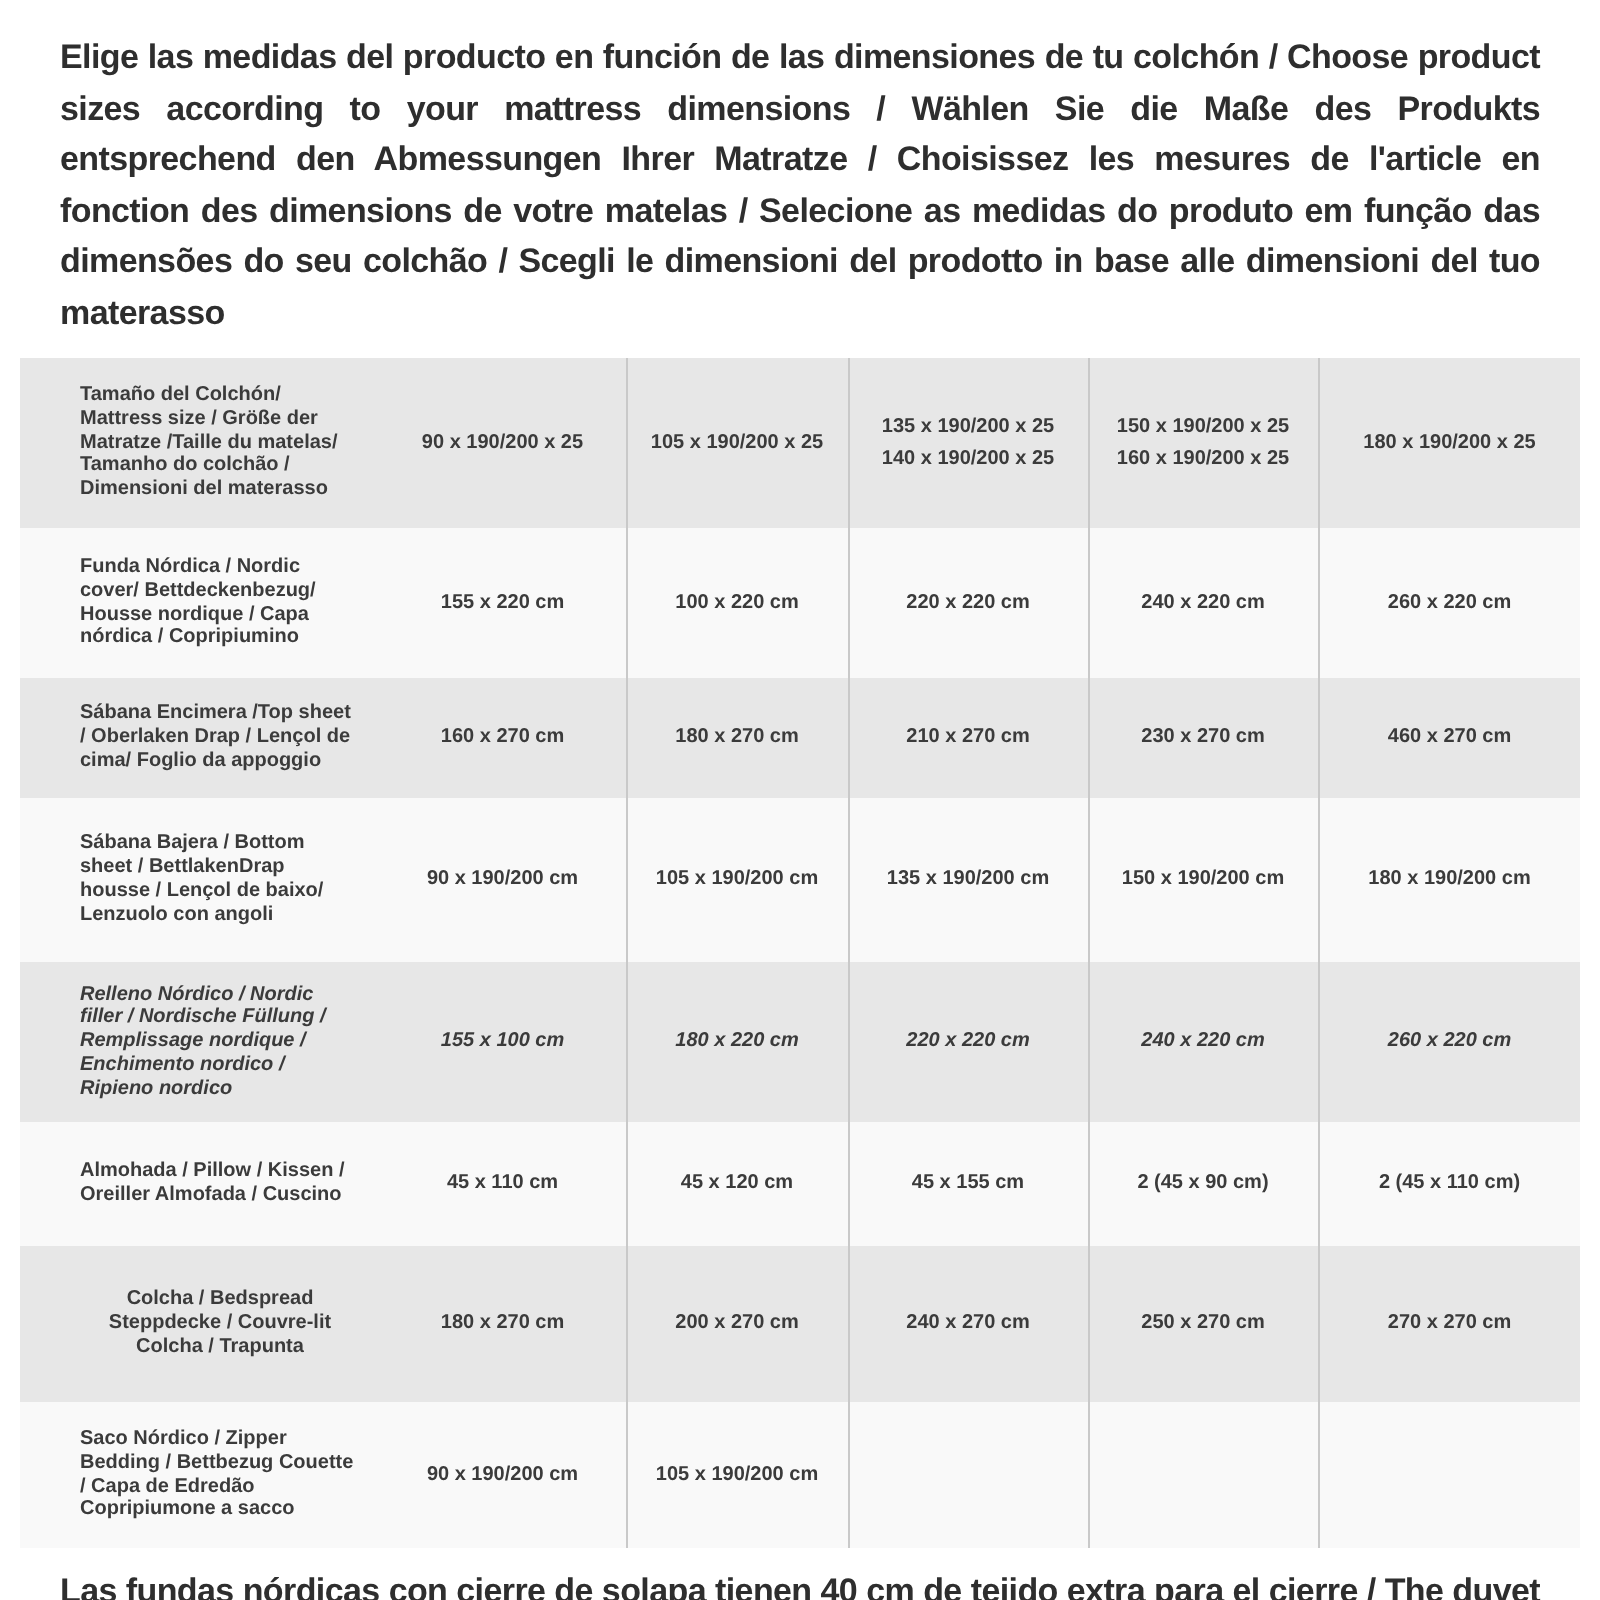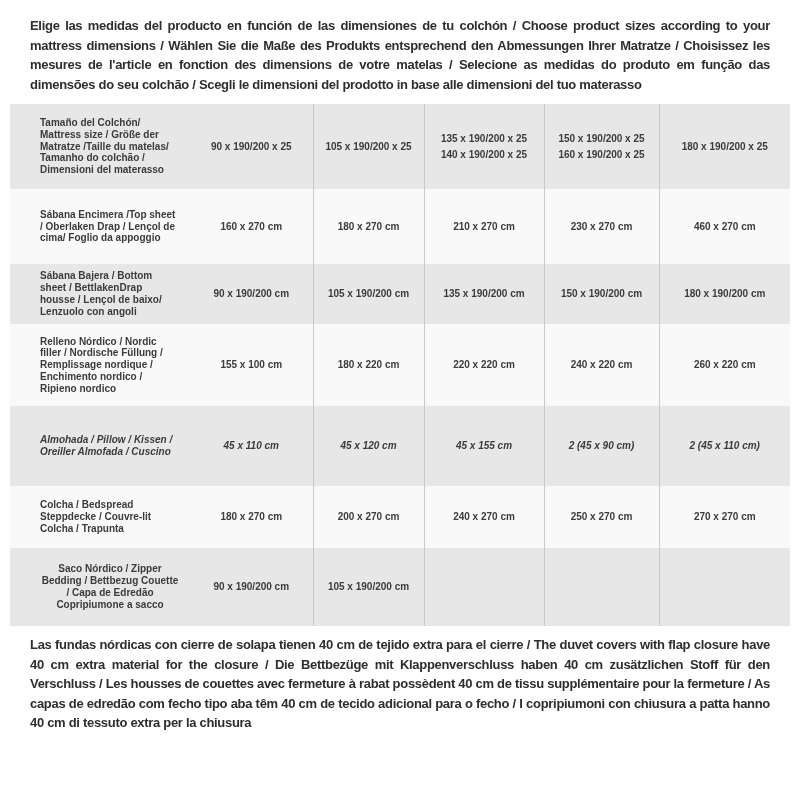--- a/index.html
+++ b/index.html
@@ -11,21 +11,21 @@
   *{margin:0;padding:0;box-sizing:border-box;}
   html,body{width:800px;height:800px;background:#ffffff;overflow:hidden;}
   body{
     font-family:"Liberation Sans", sans-serif;
     color:var(--text);
     font-weight:700;
   }
   .page{width:800px;height:800px;position:relative;}
   .note{
     text-align:justify;
-    font-size:13px;
+    font-size:17px;
     line-height:1.5;
     letter-spacing:-0.3px;
     color:#2e2e2e;
   }
   .note.top{margin:16px 30px 10px 30px;}
   .note.bottom{margin:9px 30px 0 30px;}
   table.size-table{
     border-collapse:collapse;
     table-layout:fixed;
     width:780px;
@@ -81,20 +81,28 @@
           <td class="label">Tamaño del Colchón/ Mattress size / Größe der Matratze /Taille du matelas/ Tamanho do colchão / Dimensioni del materasso</td>
           <td class="val">90 x 190/200 x 25</td>
           <td class="val">105 x 190/200 x 25</td>
           <td class="val">135 x 190/200 x 25
 140 x 190/200 x 25</td>
           <td class="val">150 x 190/200 x 25
 160 x 190/200 x 25</td>
           <td class="val">180 x 190/200 x 25</td>
         </tr>
         <tr>
+          <td class="label">Funda Nórdica /  Nordic cover/ Bettdeckenbezug/ Housse nordique  / Capa nórdica / Copripiumino</td>
+          <td class="val">155 x 220 cm</td>
+          <td class="val">100 x 220 cm</td>
+          <td class="val">220 x 220 cm</td>
+          <td class="val">240 x 220 cm</td>
+          <td class="val">260 x 220 cm</td>
+        </tr>
+        <tr>
           <td class="label">Sábana Encimera /Top sheet / Oberlaken Drap / Lençol de cima/ Foglio da appoggio</td>
           <td class="val">160 x 270 cm</td>
           <td class="val">180 x 270 cm</td>
           <td class="val">210 x 270 cm</td>
           <td class="val">230 x 270 cm</td>
           <td class="val">460 x 270 cm</td>
         </tr>
         <tr>
           <td class="label">Sábana Bajera / Bottom sheet / BettlakenDrap housse / Lençol de baixo/ Lenzuolo con angoli</td>
           <td class="val">90 x 190/200 cm</td>

